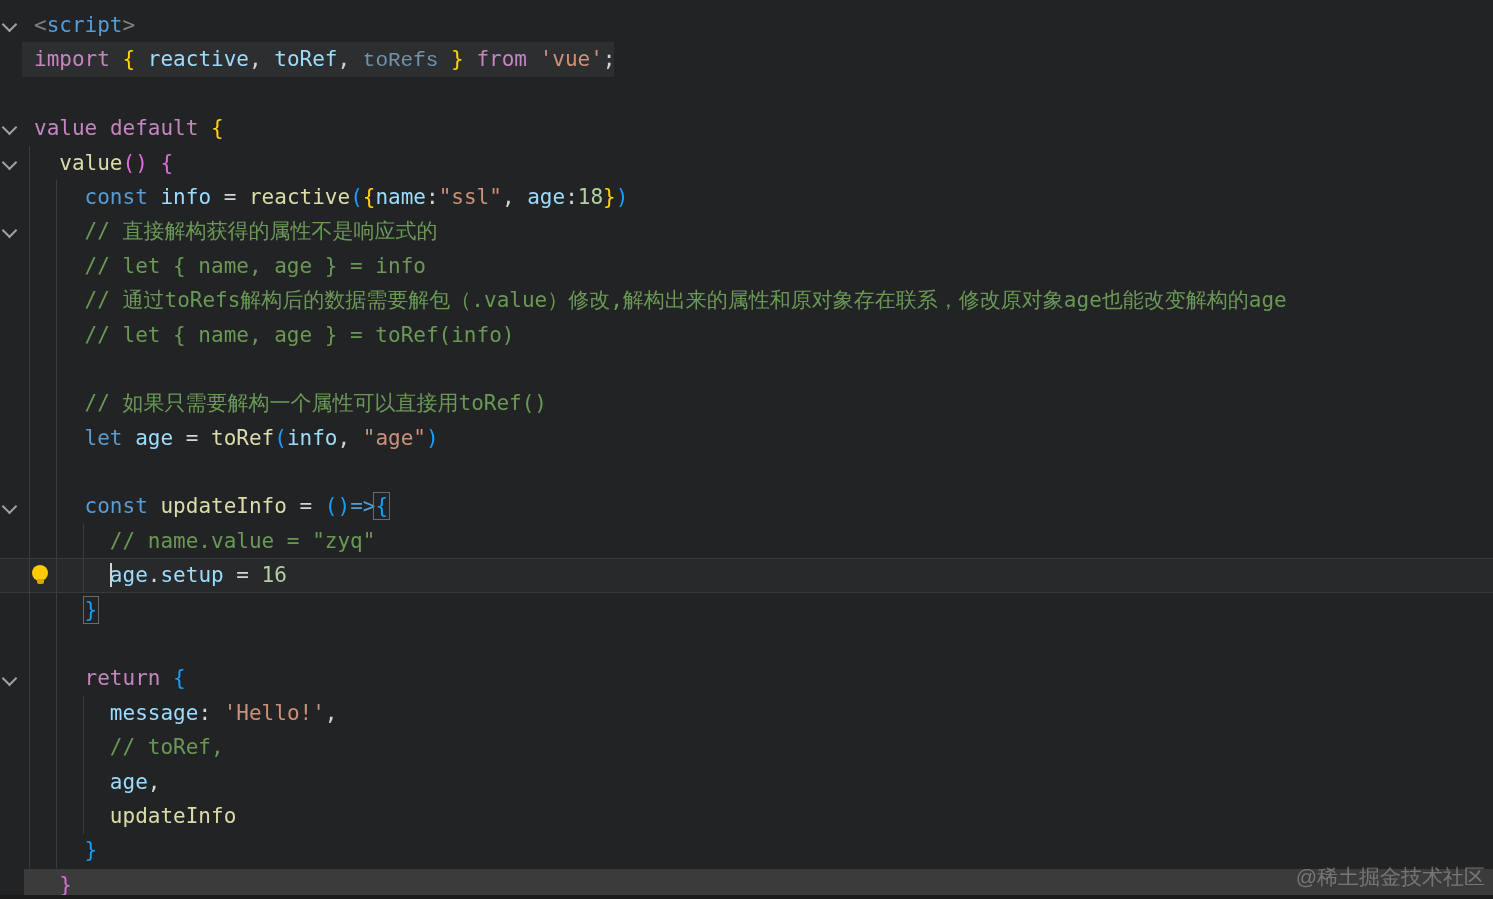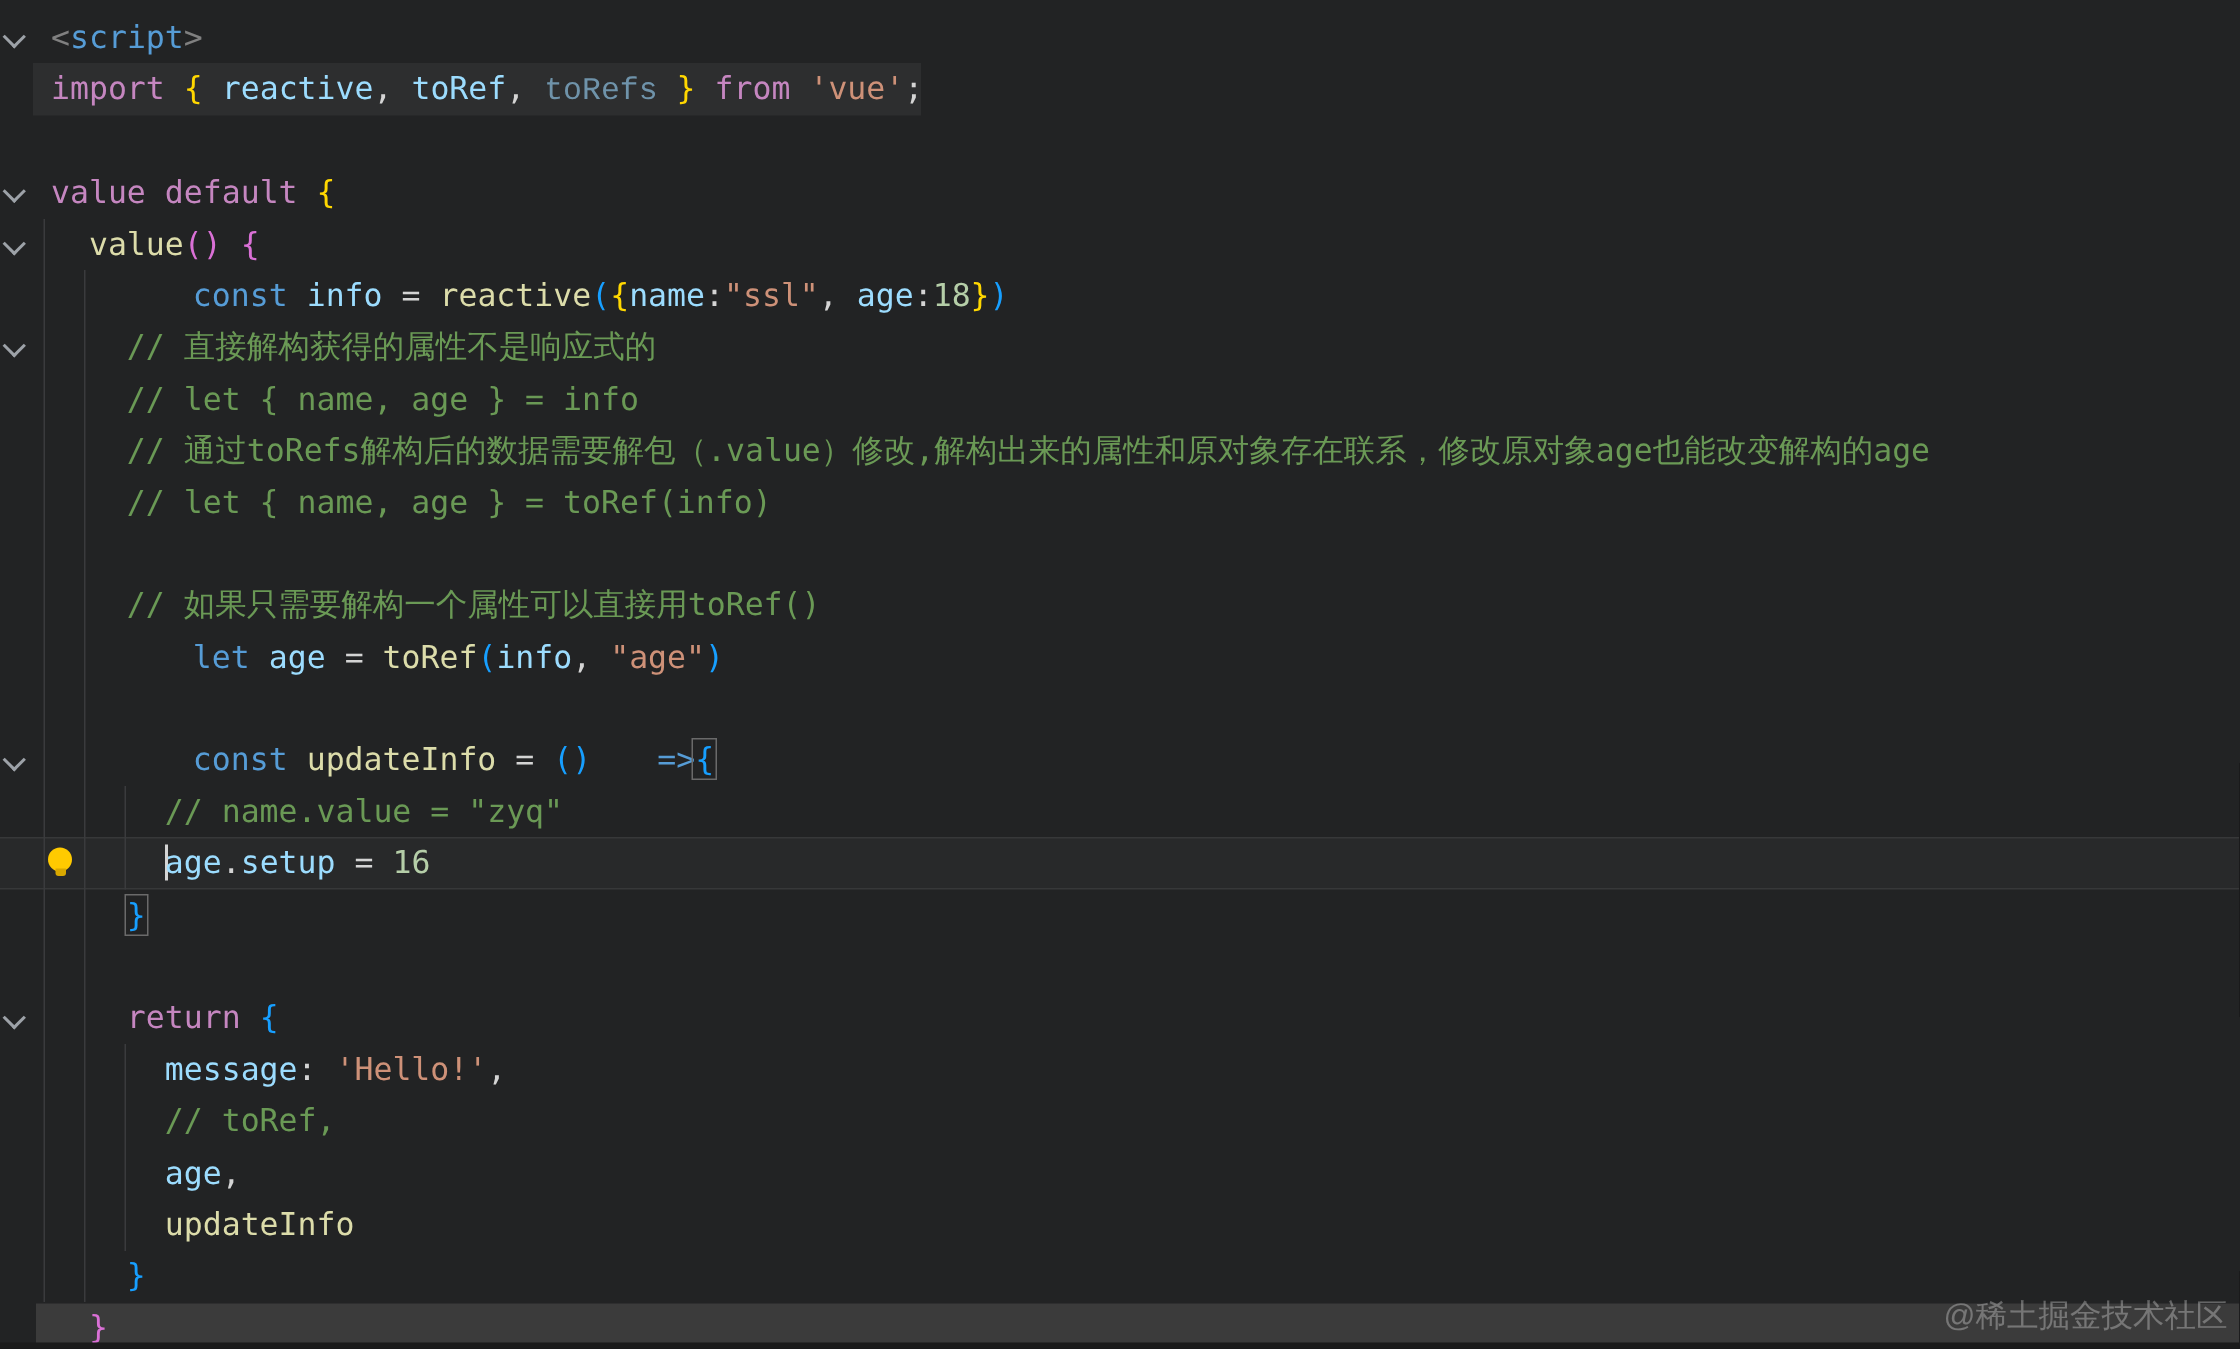--- a/index.html
+++ b/index.html
@@ -7,21 +7,21 @@
     position:relative; width:1493px; height:899px;
     background:#222324; overflow:hidden;
     font-family:"DejaVu Sans Mono","Liberation Mono",monospace;
   }
   #code { position:absolute; left:0; top:8px; right:0; }
   .line {
     position:relative; height:34.4px; line-height:34.4px;
     padding-left:34px; white-space:pre; font-size:21px; z-index:3;
   }
   .tok-keyword        { color:var(--c-keyword); }
-  .tok-keyword2       { color:var(--c-keyword2);margin-left:44px; }
+  .tok-keyword2       { color:var(--c-keyword2); }
   .tok-variable       { color:var(--c-variable); }
   .tok-variable-faded { color:var(--c-variable-faded);font-family:Liberation Mono, monospace; }
   .tok-function       { color:var(--c-function); }
   .tok-string         { color:var(--c-string); }
   .tok-number         { color:var(--c-number); }
   .tok-comment        { color:var(--c-comment);text-align:center; }
   .tok-punct          { color:var(--c-punct); }
   .tok-bracket1       { color:var(--c-bracket1); }
   .tok-bracket2       { color:var(--c-bracket2); }
   .tok-bracket3       { color:var(--c-bracket3); }

